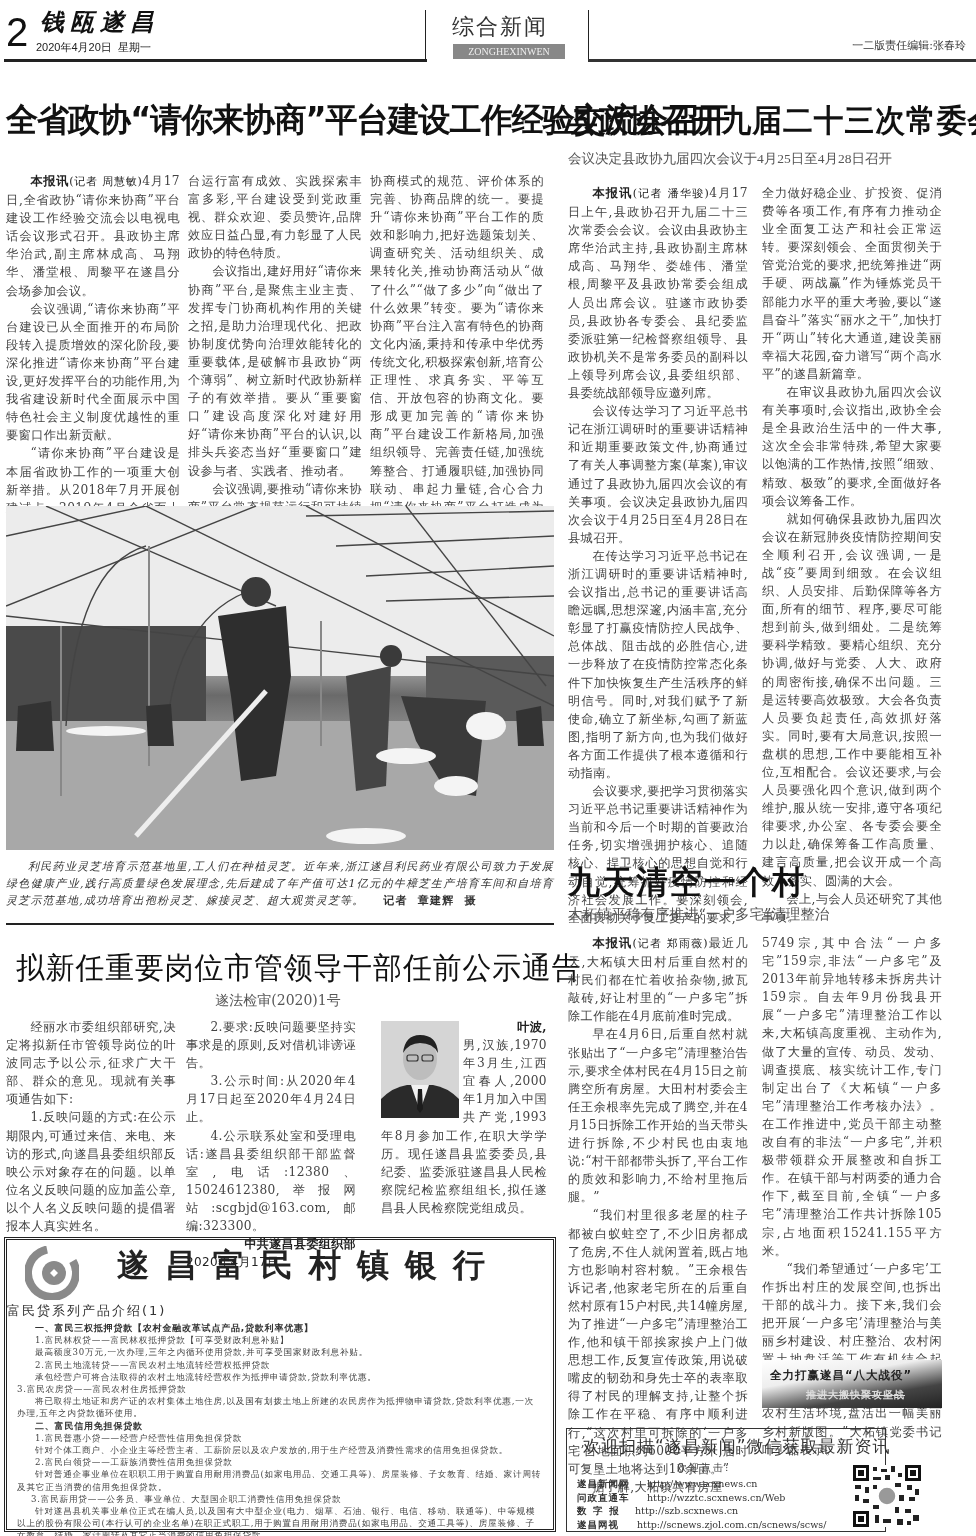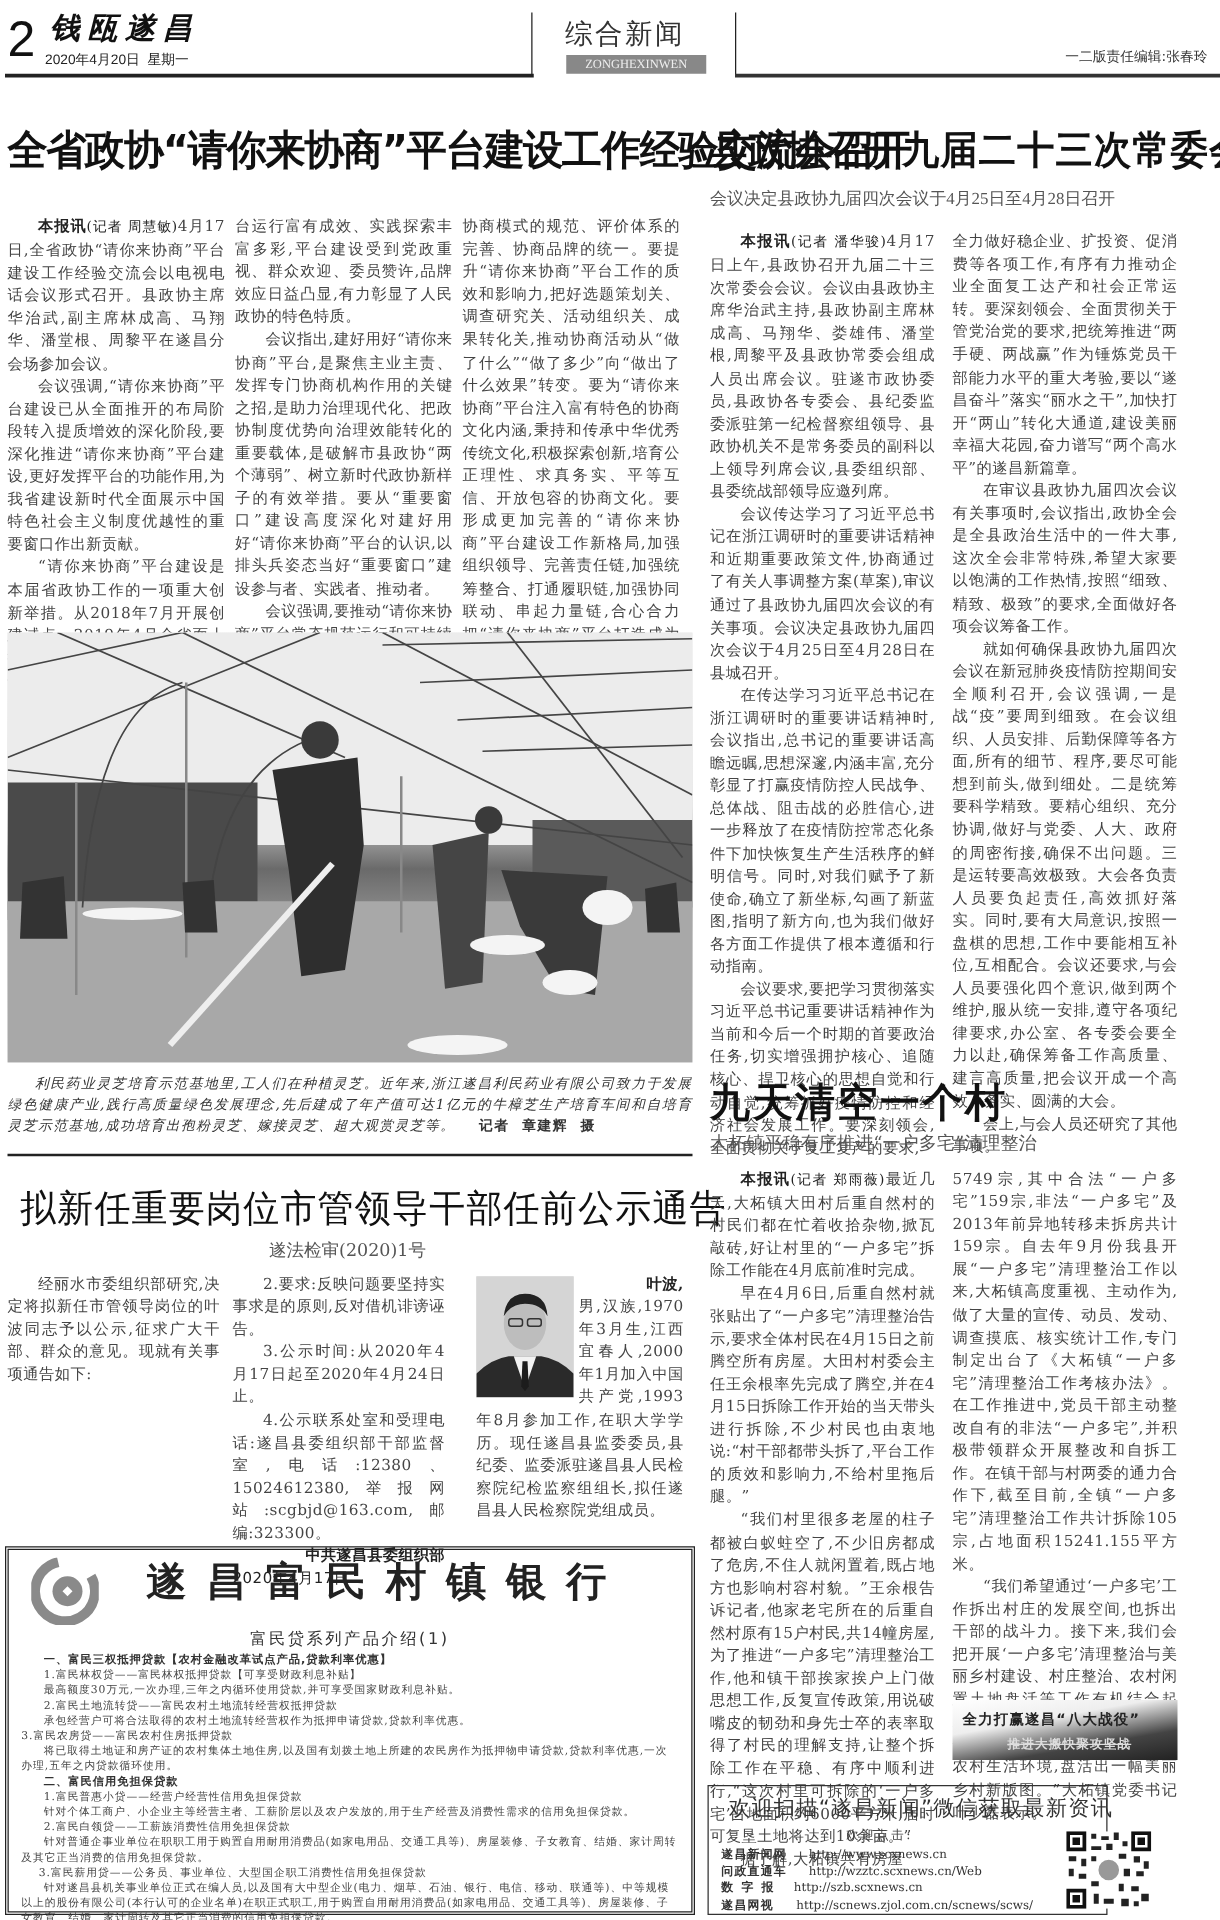--- a/index.html
+++ b/index.html
@@ -96,20 +96,21 @@
 <div class="abs" style="left:6px;top:858px;width:548px;font-size:11px;line-height:17px;color:#333;text-indent:2em;text-align:justify;letter-spacing:1.2px;font-style:italic">
   <span>利民药业灵芝培育示范基地里,工人们在种植灵芝。近年来,浙江遂昌利民药业有限公司致力于发展绿色健康产业,践行高质量绿色发展理念,先后建成了年产值可达1亿元的牛樟芝生产培育车间和自培育灵芝示范基地,成功培育出孢粉灵芝、嫁接灵芝、超大观赏灵芝等。</span>&nbsp;&nbsp;&nbsp;&nbsp;<span style="font-style:normal;font-weight:bold;font-family:'DejaVu Sans',sans-serif;white-space:pre">记者  章建辉  摄</span>
 </div>
 <div class="abs rule" style="left:6px;top:923px;width:548px;height:2px"></div>
 
 <div class="abs hl" style="left:16px;top:950px;width:530px;font-size:30px;line-height:36px;font-weight:normal;letter-spacing:1px;white-space:nowrap;text-align:center;transform:scaleX(0.96);transform-origin:left">拟新任重要岗位市管领导干部任前公示通告</div>
 <div class="abs sub" style="left:0;top:992px;width:556px;text-align:center;font-size:14px;font-family:'DejaVu Serif',serif">遂法检审(2020)1号</div>
 
 <div class="abs col" style="left:6px;top:1018px;width:170px">
   <p>经丽水市委组织部研究,决定将拟新任市管领导岗位的叶波同志予以公示,征求广大干部、群众的意见。现就有关事项通告如下:</p>
+  <p>1.反映问题的方式:在公示期限内,可通过来信、来电、来访的形式,向遂昌县委组织部反映公示对象存在的问题。以单位名义反映问题的应加盖公章,以个人名义反映问题的提倡署报本人真实姓名。</p>
 </div>
 <div class="abs col" style="left:186px;top:1018px;width:170px">
   <p>2.要求:反映问题要坚持实事求是的原则,反对借机诽谤诬告。</p>
   <p>3.公示时间:从2020年4月17日起至2020年4月24日止。</p>
   <p>4.公示联系处室和受理电话:遂昌县委组织部干部监督室,电话:12380、15024612380,举报网站:scgbjd@163.com,邮编:323300。</p>
   <div style="text-align:right;font-family:'DejaVu Sans',sans-serif;font-weight:bold;color:#222;font-size:12px">中共遂昌县委组织部</div>
   <div style="text-align:left;font-family:'DejaVu Sans',sans-serif;color:#222;font-size:12px;padding-right:6px">2020年4月17日</div>
 </div>
 <div class="abs" style="left:381px;top:1021px;width:78px;height:97px;background:#d8d8d8;overflow:hidden">
   <svg width="78" height="97" viewBox="0 0 78 97">
@@ -131,21 +132,21 @@
 
 <div class="abs" style="left:4px;top:1237px;width:552px;height:295px;border:3px double #222;padding:0 12px">
   <div class="abs" style="left:18px;top:6px;width:54px;height:54px">
     <svg width="54" height="54" viewBox="0 0 54 54">
       <circle cx="27" cy="27" r="24" fill="none" stroke="#8a8a8a" stroke-width="8" stroke-dasharray="120 40" transform="rotate(-30 27 27)"></circle>
       <circle cx="29" cy="27" r="12" fill="#8a8a8a"></circle>
       <path d="M25 27 L29 23 L33 27 L29 31 Z" fill="#fff"></path>
     </svg>
   </div>
   <div class="abs" style="left:110px;top:4px;font-family:'DejaVu Serif',serif;font-weight:bold;font-size:32px;letter-spacing:16px;color:#222">遂昌富民村镇银行</div>
-  <div class="abs" style="left:0;top:62px;width:546px;text-align:center;font-family:'DejaVu Sans',sans-serif;font-size:13px;letter-spacing:2px;color:#333">富民贷系列产品介绍(1)</div>
+  <div class="abs" style="left:0;top:62px;width:546px;text-align:left;font-family:'DejaVu Sans',sans-serif;font-size:13px;letter-spacing:2px;color:#333">富民贷系列产品介绍(1)</div>
   <div class="abs" style="left:10px;top:82px;width:526px;font-size:8.6px;line-height:12.2px;color:#444;letter-spacing:0.8px">
     <div style="font-weight:bold;font-family:'DejaVu Sans',sans-serif;color:#333;font-size:9px;margin-left:18px">一、富民三权抵押贷款【农村金融改革试点产品,贷款利率优惠】</div>
     <div style="margin-left:18px">1.富民林权贷——富民林权抵押贷款【可享受财政利息补贴】</div>
     <div style="margin-left:18px">最高额度30万元,一次办理,三年之内循环使用贷款,并可享受国家财政利息补贴。</div>
     <div style="margin-left:18px">2.富民土地流转贷——富民农村土地流转经营权抵押贷款</div>
     <div style="margin-left:18px">承包经营户可将合法取得的农村土地流转经营权作为抵押申请贷款,贷款利率优惠。</div>
     <div style="">3.富民农房贷——富民农村住房抵押贷款</div>
     <div style="text-indent:18px">将已取得土地证和房产证的农村集体土地住房,以及国有划拨土地上所建的农民房作为抵押物申请贷款,贷款利率优惠,一次办理,五年之内贷款循环使用。</div>
     <div style="font-weight:bold;font-family:'DejaVu Sans',sans-serif;color:#333;font-size:9px;margin-left:18px">二、富民信用免担保贷款</div>
     <div style="margin-left:18px">1.富民普惠小贷——经营户经营性信用免担保贷款</div>

